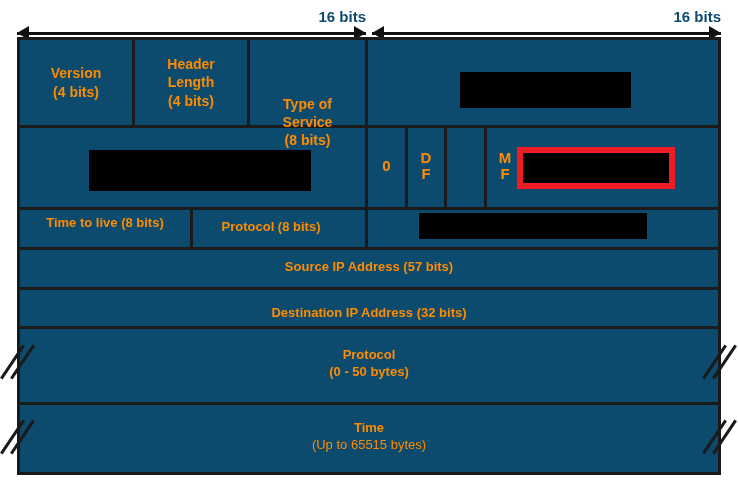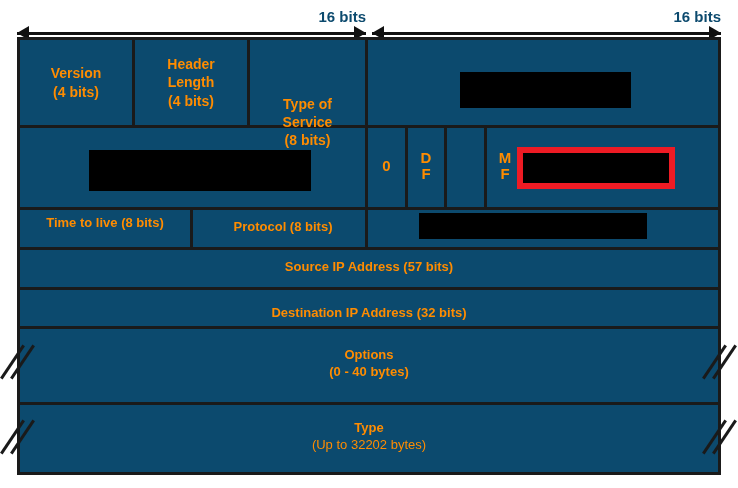--- a/index.html
+++ b/index.html
@@ -195,35 +195,35 @@
     <div class="redaction" style="left:69px; top:110px; width:222px; height:41px;"></div>
     <div class="flagcell" style="left:348px; top:85px; width:37px; height:82px;">0</div>
     <div class="flagcell" style="left:388px; top:85px; width:36px; height:82px;">D
 F</div>
     <div class="flagcell" style="left:467px; top:85px; width:36px; height:82px;">M
 F</div>
 
     <div class="redaction highlighted" style="left:497px; top:107px; width:158px; height:42px;"></div>
 
     <div class="cell small" style="left:0; top:167px; width:170px; height:32px;">Time to live (8 bits)</div>
-    <div class="cell small" style="left:173px; top:167px; width:156px; height:40px;padding-left:12px;">Protocol (8 bits)</div>
+    <div class="cell small" style="left:173px; top:167px; width:156px; height:40px;">Protocol (8 bits)</div>
     <div class="redaction" style="left:399px; top:173px; width:228px; height:26px;"></div>
 
     <div class="cell small" style="left:0; top:207px; width:698px; height:40px;">Source IP Address (57 bits)</div>
 
     <div class="cell small" style="left:0; top:247px; width:698px; height:52px;border-radius:18px;">Destination IP Address (32 bits)</div>
 
     <div class="cell small" style="left:0; top:286px; width:698px; height:76px;">
-      <span>Options</span>
-      <span>(0 - 40 bytes)</span>
+      <span>Protocol</span>
+      <span>(0 - 50 bytes)</span>
     </div>
 
     <div class="cell small" style="left:0; top:362px; width:698px; height:70px;">
-      <span>Type</span>
-      <span class="sub-regular">(Up to 32202 bytes)</span>
+      <span>Time</span>
+      <span class="sub-regular">(Up to 65515 bytes)</span>
     </div>
   </div>
 
   <div class="breakmark" style="left:2px; top:340px;">
     <i class="a"></i>
       <i class="b"></i>
   </div>
   <div class="breakmark" style="left:704px; top:340px;">
     <i class="a"></i>
       <i class="b"></i>

